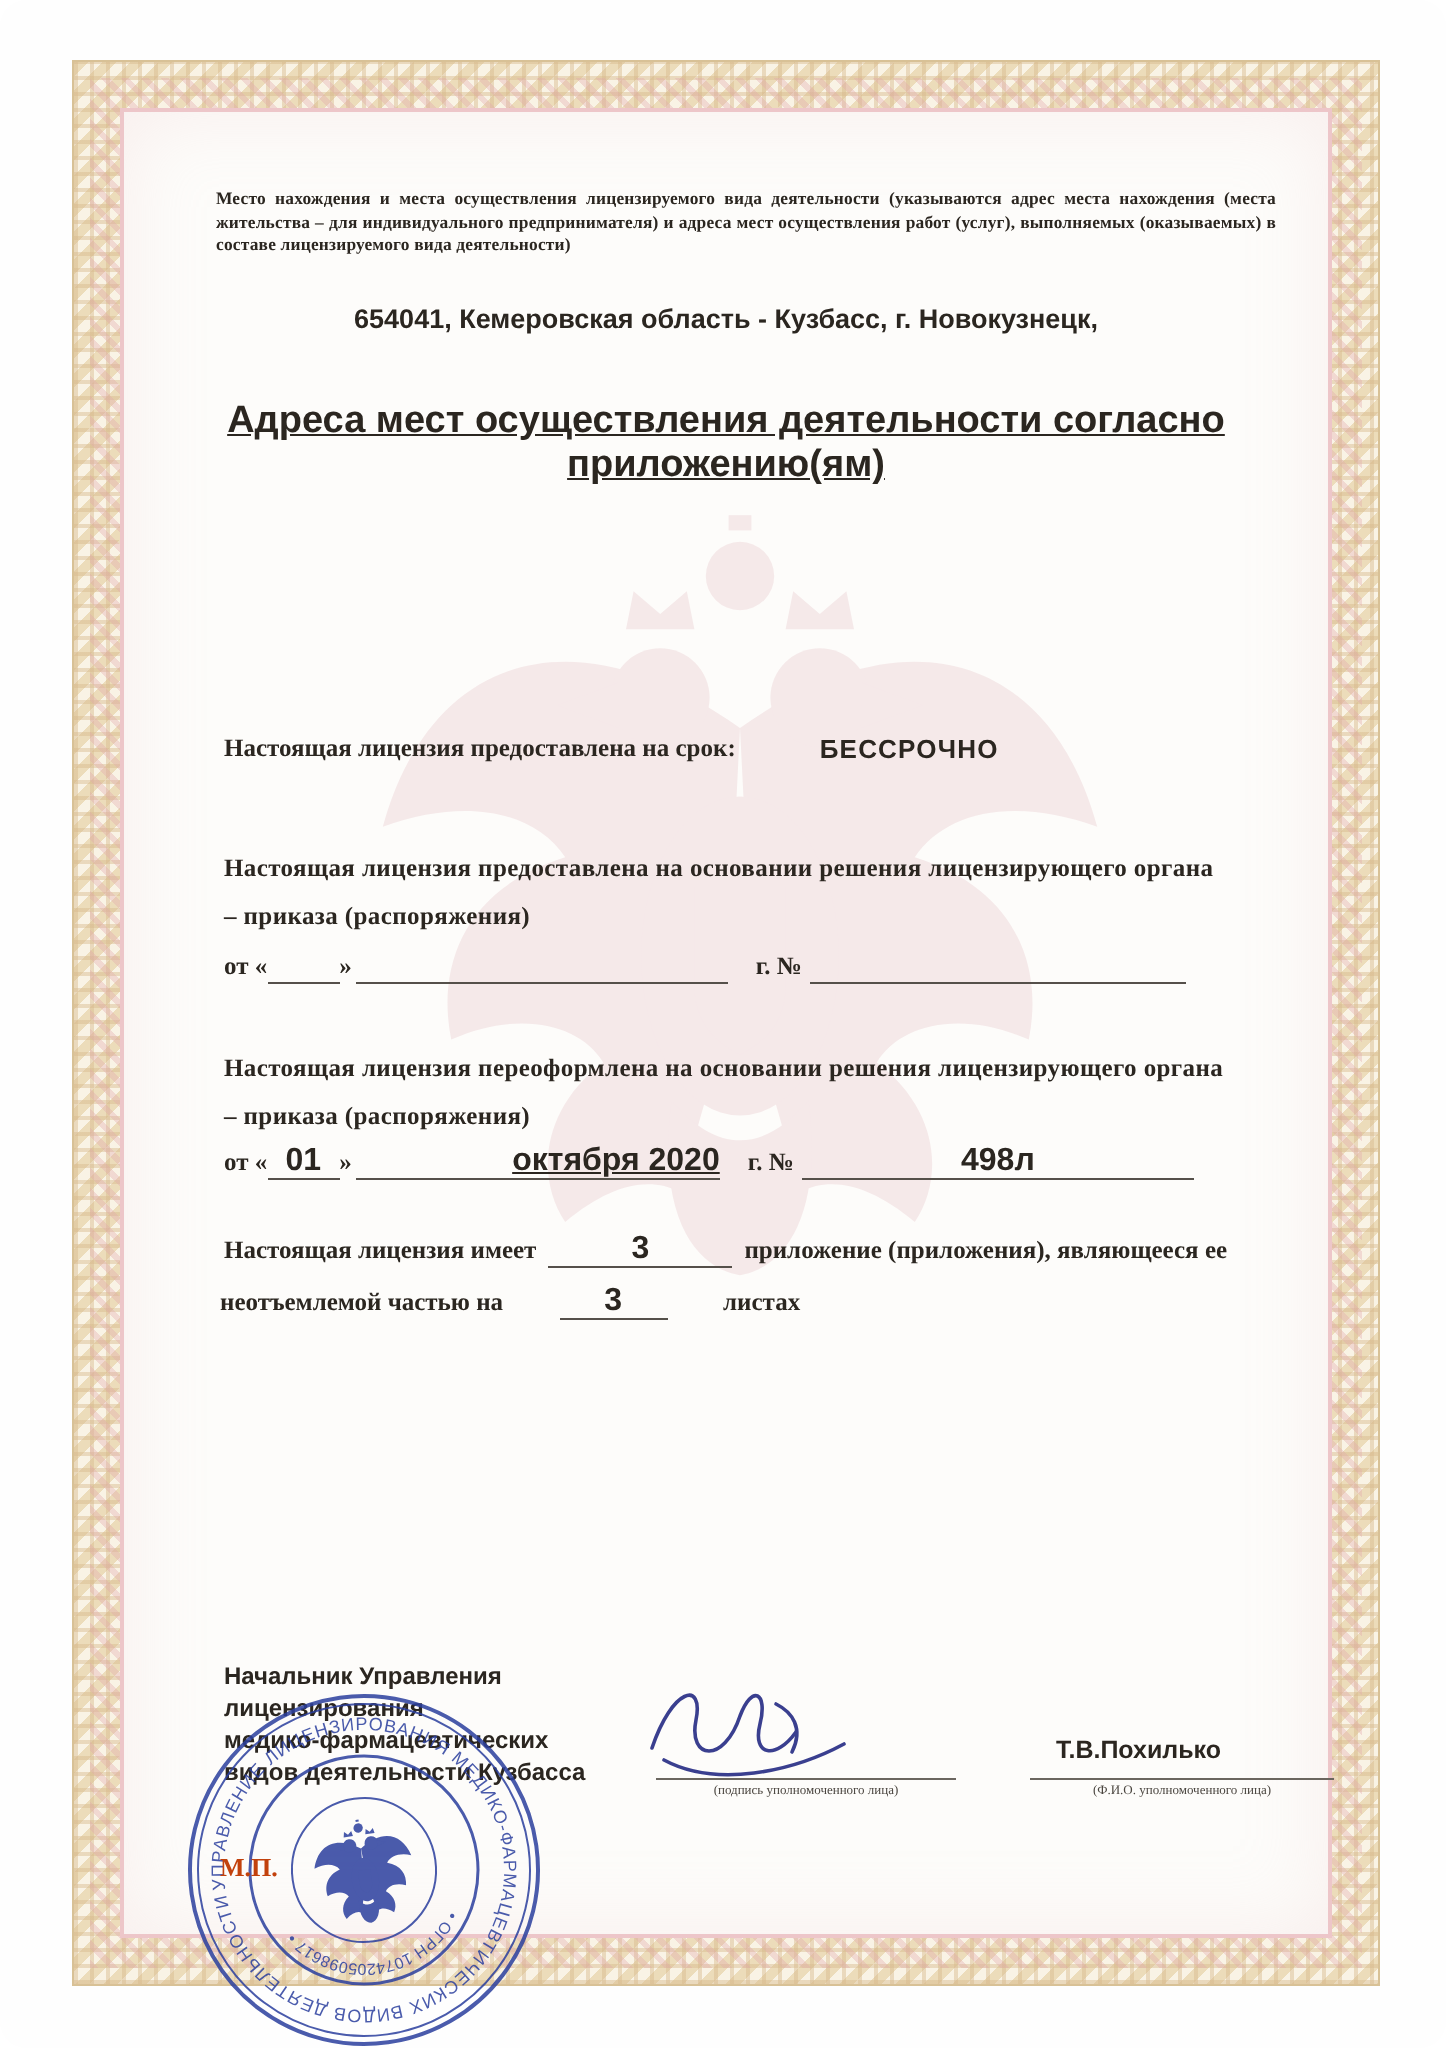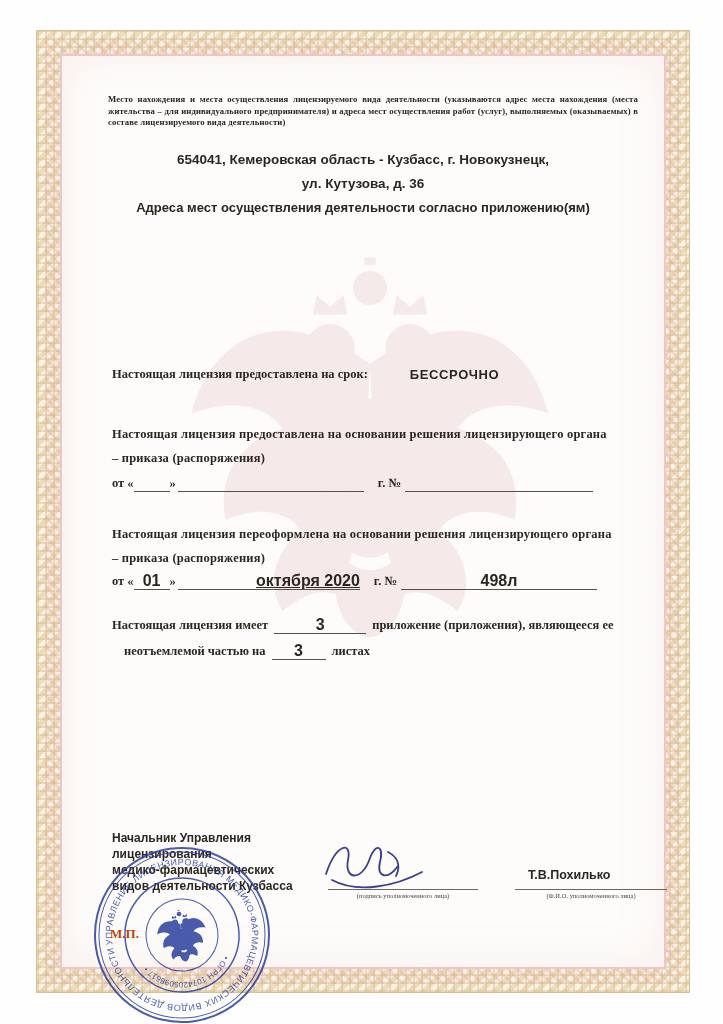--- a/index.html
+++ b/index.html
@@ -27,21 +27,21 @@
     box-shadow: inset 0 0 40px rgba(236,198,201,.25);
   }
   .watermark { position:absolute; left:180px; top:220px; width:380px; height:440px; opacity:.13; z-index:2; }
 
   .abs { position:absolute; z-index:3; }
   .header-note {
     left:108px; top:94px; width:530px;
     font:700 8.7px/11.6px "Liberation Serif", serif; text-align:justify; letter-spacing:.1px;
   }
   .addr { left:60px; width:606px; text-align:center; font:700 13.5px "Liberation Sans", sans-serif; }
-  .addr3 { font-size:13px; }
+  .addr3 { font-size:19px;text-decoration:underline; }
 
   .para { font:700 12.5px "Liberation Serif", serif; letter-spacing:.2px; }
 
   .row { position:absolute; z-index:3; display:flex; align-items:flex-end; font:700 12.5px "Liberation Serif", serif; }
   .lbl { line-height:17px; white-space:pre; }
   .slot {
     border-bottom:1.2px solid #55504a; height:17px; line-height:17px; text-align:center;
     font-family:"Liberation Sans", sans-serif; font-size:16px; font-weight:700;
   }
   .slot.left { text-align:right; padding-left:6px;text-decoration:underline; }
@@ -84,21 +84,20 @@
   <div class="frame"></div>
   <div class="inner"></div>
 
   <svg class="watermark" viewBox="0 0 200 220">
     <use href="#dbl-eagle" fill="#c26d7c"></use>
   </svg>
 
   <div class="abs header-note">Место нахождения и места осуществления лицензируемого вида деятельности (указываются адрес места нахождения (места жительства – для индивидуального предпринимателя) и адреса мест осуществления работ (услуг), выполняемых (оказываемых) в составе лицензируемого вида деятельности)</div>
 
   <div class="abs addr" style="top:152px">654041, Кемеровская область - Кузбасс, г. Новокузнецк,</div>
-  <div class="abs addr" style="top:176px">ул. Кутузова, д. 36</div>
   <div class="abs addr addr3" style="top:200px">Адреса мест осуществления деятельности согласно приложению(ям)</div>
 
   <div class="row" style="left:112px; top:366px;">
     <span class="lbl">Настоящая лицензия предоставлена на срок:</span>
     <span class="term-value">БЕССРОЧНО</span>
   </div>
 
   <div class="abs para" style="left:112px; top:427px;">Настоящая лицензия предоставлена на основании решения лицензирующего органа</div>
   <div class="abs para" style="left:112px; top:451px;">– приказа (распоряжения)</div>
 
@@ -121,21 +120,21 @@
     <span class="slot left" style="width:176px; margin-left:2px">октября 2020</span>
     <span class="lbl" style="margin-left:14px">г. №</span>
     <span class="slot" style="width:196px; margin-left:4px">498л</span>
   </div>
 
   <div class="row" style="left:112px; top:616px;">
     <span class="lbl">Настоящая лицензия имеет</span>
     <span class="slot" style="width:92px; margin:0 6px">3</span>
     <span class="lbl">приложение (приложения), являющееся ее</span>
   </div>
-  <div class="row" style="left:124px; top:642px;">
+  <div class="row" style="left:110px; top:642px;gap:22px;">
     <span class="lbl">неотъемлемой частью на</span>
     <span class="slot" style="width:54px; margin:0 6px">3</span>
     <span class="lbl">листах</span>
   </div>
 
   <div class="abs signer">
     <div>Начальник Управления</div>
     <div>лицензирования</div>
     <div>медико-фармацевтических</div>
     <div>видов деятельности Кузбасса</div>

